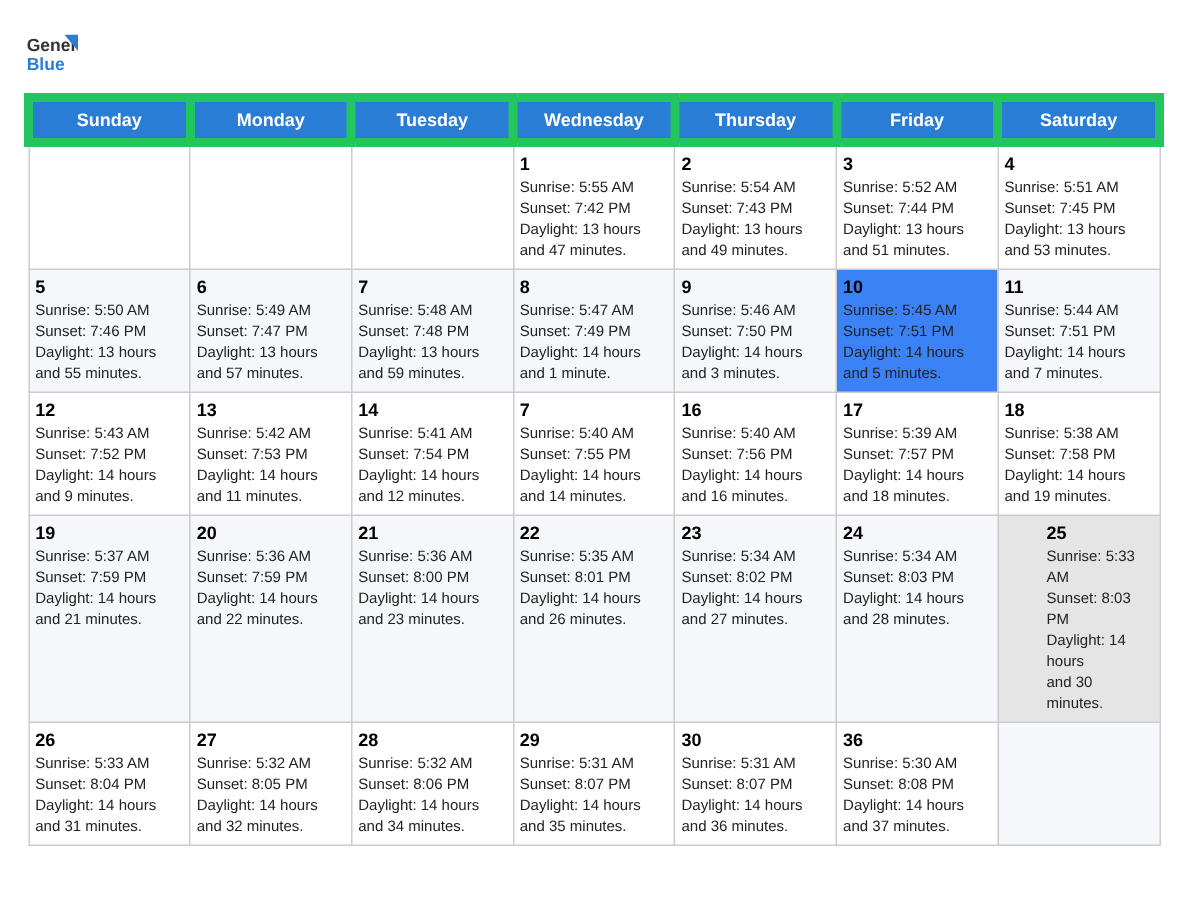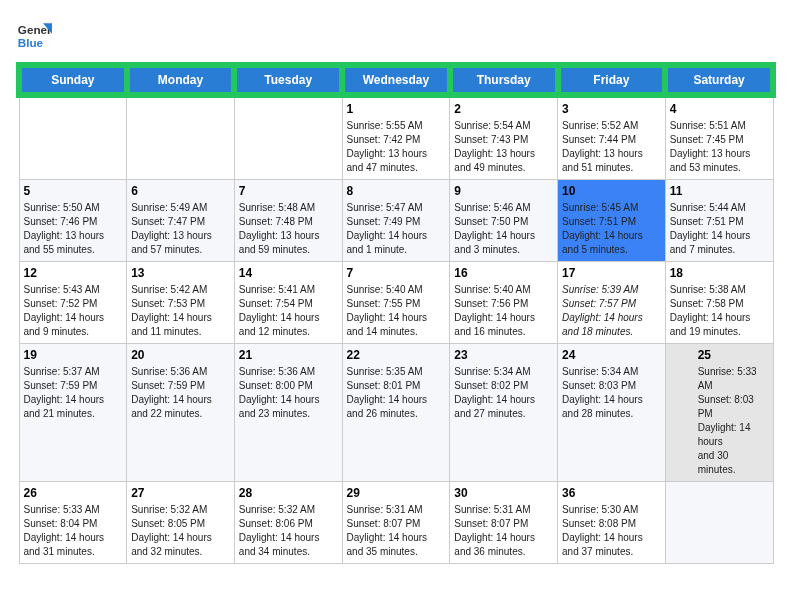--- a/index.html
+++ b/index.html
@@ -225,21 +225,21 @@
         </td>
         <td>
           <span class="day-num">16</span>
           <div class="cell-info" style="white-space: pre-line;">Sunrise: 5:40 AM
 Sunset: 7:56 PM
 Daylight: 14 hours
 and 16 minutes.</div>
         </td>
         <td>
           <span class="day-num">17</span>
-          <div class="cell-info" style="white-space: pre-line; font-style: italic;">Sunrise: 5:39 AM
+          <div class="cell-info" style="white-space: pre-line;">Sunrise: 5:39 AM
 Sunset: 7:57 PM
 Daylight: 14 hours
 and 18 minutes.</div>
         </td>
         <td>
           <span class="day-num">18</span>
           <div class="cell-info" style="white-space: pre-line;">Sunrise: 5:38 AM
 Sunset: 7:58 PM
 Daylight: 14 hours
 and 19 minutes.</div>

